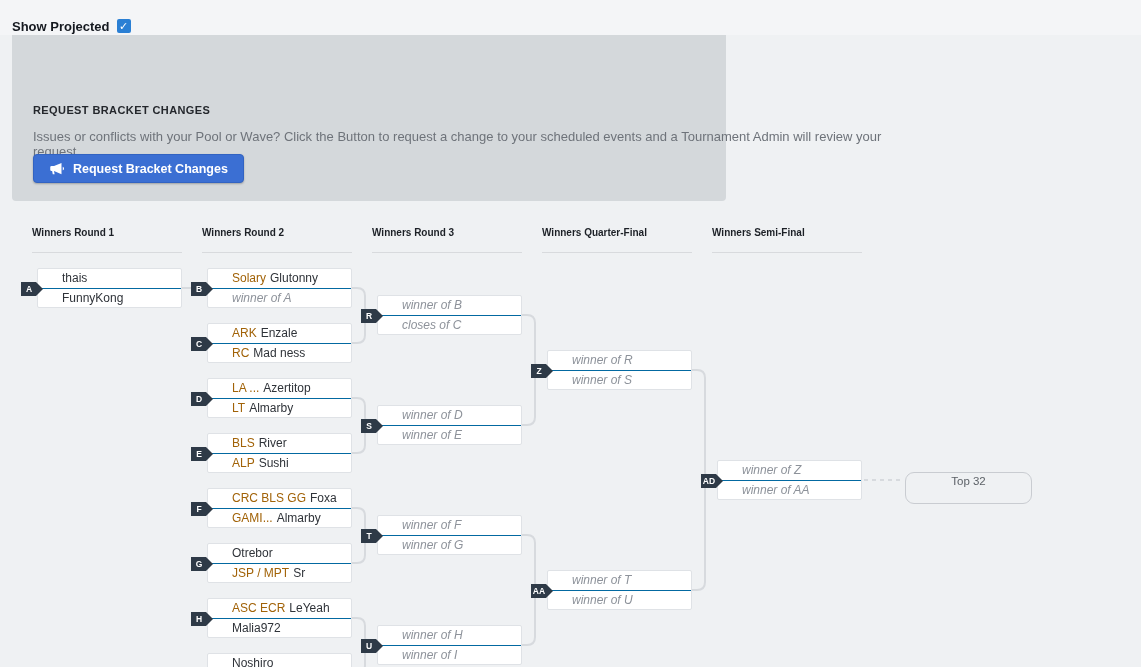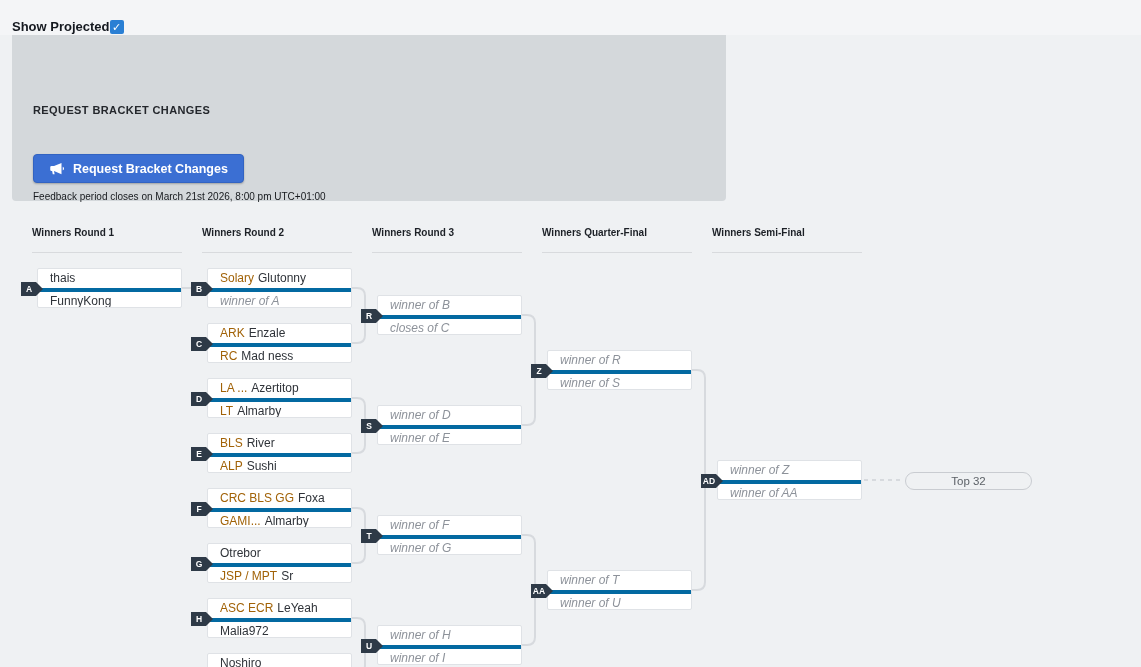--- a/index.html
+++ b/index.html
@@ -1,70 +1,70 @@
 <!DOCTYPE html>
 <html><head>
 <meta charset="utf-8">
 <style>
   * { box-sizing: border-box; margin: 0; padding: 0; }
   html,body { width:1141px; height:667px; overflow:hidden; }
   body { font-family:"Liberation Sans", sans-serif; background:#eff1f3; position:relative; }
 
   .topbar { position:absolute; left:0; top:0; width:1141px; height:35px; background:#f4f5f7; }
-  .show-projected { position:absolute; left:12px; top:19px; display:flex; align-items:center; }
+  .show-projected { position:absolute; left:12px; top:19px; display:flex; align-items:flex-start; gap:7px; }
   .show-projected .lbl { font-size:13px; font-weight:bold; color:#14181f; }
   .checkbox { width:14px; height:14px; background:#2a7fd4; border-radius:2px; color:#fff;
               font-size:11px; line-height:14px; text-align:center; cursor:pointer; }
 
   .panel { position:absolute; left:12px; top:35px; width:714px; height:166px; background:#d4d8db; border-radius:0 0 4px 4px; }
   .panel-title { position:absolute; left:21px; top:69px; font-size:11px; font-weight:bold; color:#24272c; letter-spacing:.4px; }
   .panel-desc { position:absolute; left:21px; top:94px; font-size:13px; color:#6e737a; width:860px; }
   .request-btn { position:absolute; left:21px; top:119px; height:29px; background:#3b6fd3; color:#fff; border:1px solid #3263c2;
                  border-radius:4px; font-size:12.5px; font-weight:bold; display:flex; align-items:center; gap:9px;
                  padding:0 15px; cursor:pointer; box-shadow:0 1px 2px rgba(0,0,0,.25);
                  font-family:"Liberation Sans", sans-serif; }
   .footnote { position:absolute; left:21px; top:156px; font-size:10px; color:#16191d; }
 
   .col-header { position:absolute; top:227px; font-size:10px; font-weight:bold; color:#1c2026; }
   .col-rule { position:absolute; top:252px; width:150px; height:1px; background:#d8dadd; }
 
   svg.connectors { position:absolute; left:0; top:0; pointer-events:none; }
 
   .match { position:absolute; width:145px; height:40px; background:#fff; border:1px solid #dfe2e6; border-radius:2px; cursor:pointer; }
-  .slot { height:19px; line-height:19px; padding:0 12px; font-size:12px; white-space:nowrap; overflow:hidden; }
-  .slot + .slot { border-top:4px solid #0369a1; }
+  .slot { height:19px; line-height:19px; padding:0 24px; font-size:12px; white-space:nowrap; overflow:hidden; }
+  .slot + .slot { border-top:1px solid #0369a1; }
   .prefix { color:#a16207; margin-right:4px; }
   .pname { color:#2f3339; }
   .winner-of { color:#8d929a; font-style:italic;margin-top:8px; }
   .badge { position:absolute; left:-17px; top:13px; width:22px; height:14px; background:#2e3a47; color:#fff;
            font-size:8.5px; font-weight:bold; line-height:14px; text-align:center; padding-right:6px;
            clip-path:polygon(0 0, 15px 0, 22px 50%, 15px 100%, 0 100%); }
 
-  .advance-pill { position:absolute; left:905px; top:472px; width:127px; height:18px; border:1px solid #c9ccd1;
+  .advance-pill { position:absolute; left:905px; top:472px; width:127px; height:32px; border:1px solid #c9ccd1;
                   border-radius:9px; font-size:11.5px; color:#5c6167; text-align:center; line-height:16px; }
 </style>
 </head>
 <body>
 
 <div class="topbar"></div>
 
 <div class="show-projected">
   <span class="lbl">Show Projected</span>
   <span class="checkbox"><span>✓</span></span>
 </div>
 
 <div class="panel">
   <div class="panel-title">REQUEST BRACKET CHANGES</div>
+  <div class="panel-desc">Issues or conflicts with your Pool or Wave? Click the Button to request a change to your scheduled events and a Tournament Admin will review your request.</div>
   <button class="request-btn">
     <svg width="15" height="15" viewBox="0 0 24 24" fill="#fff">
       <path d="M20 3 8 8H4a2 2 0 0 0-2 2v4a2 2 0 0 0 2 2h1l1 5h3l-1-5h0l12 5V3zm2 6v6c1.2-.4 2-1.6 2-3s-.8-2.6-2-3z"></path>
     </svg>
     <span>Request Bracket Changes</span>
   </button>
-  <div class="footnote">Feedback period closes on March 21st 2026, 8:00 pm UTC+01:00</div>
 </div>
 
 <div class="col-header" style="left:32px">Winners Round 1</div>
 <div class="col-header" style="left:202px">Winners Round 2</div>
 <div class="col-header" style="left:372px">Winners Round 3</div>
 <div class="col-header" style="left:542px">Winners Quarter-Final</div>
 <div class="col-header" style="left:712px">Winners Semi-Final</div>
 <div class="col-rule" style="left:32px"></div>
 <div class="col-rule" style="left:202px"></div>
 <div class="col-rule" style="left:372px"></div>

